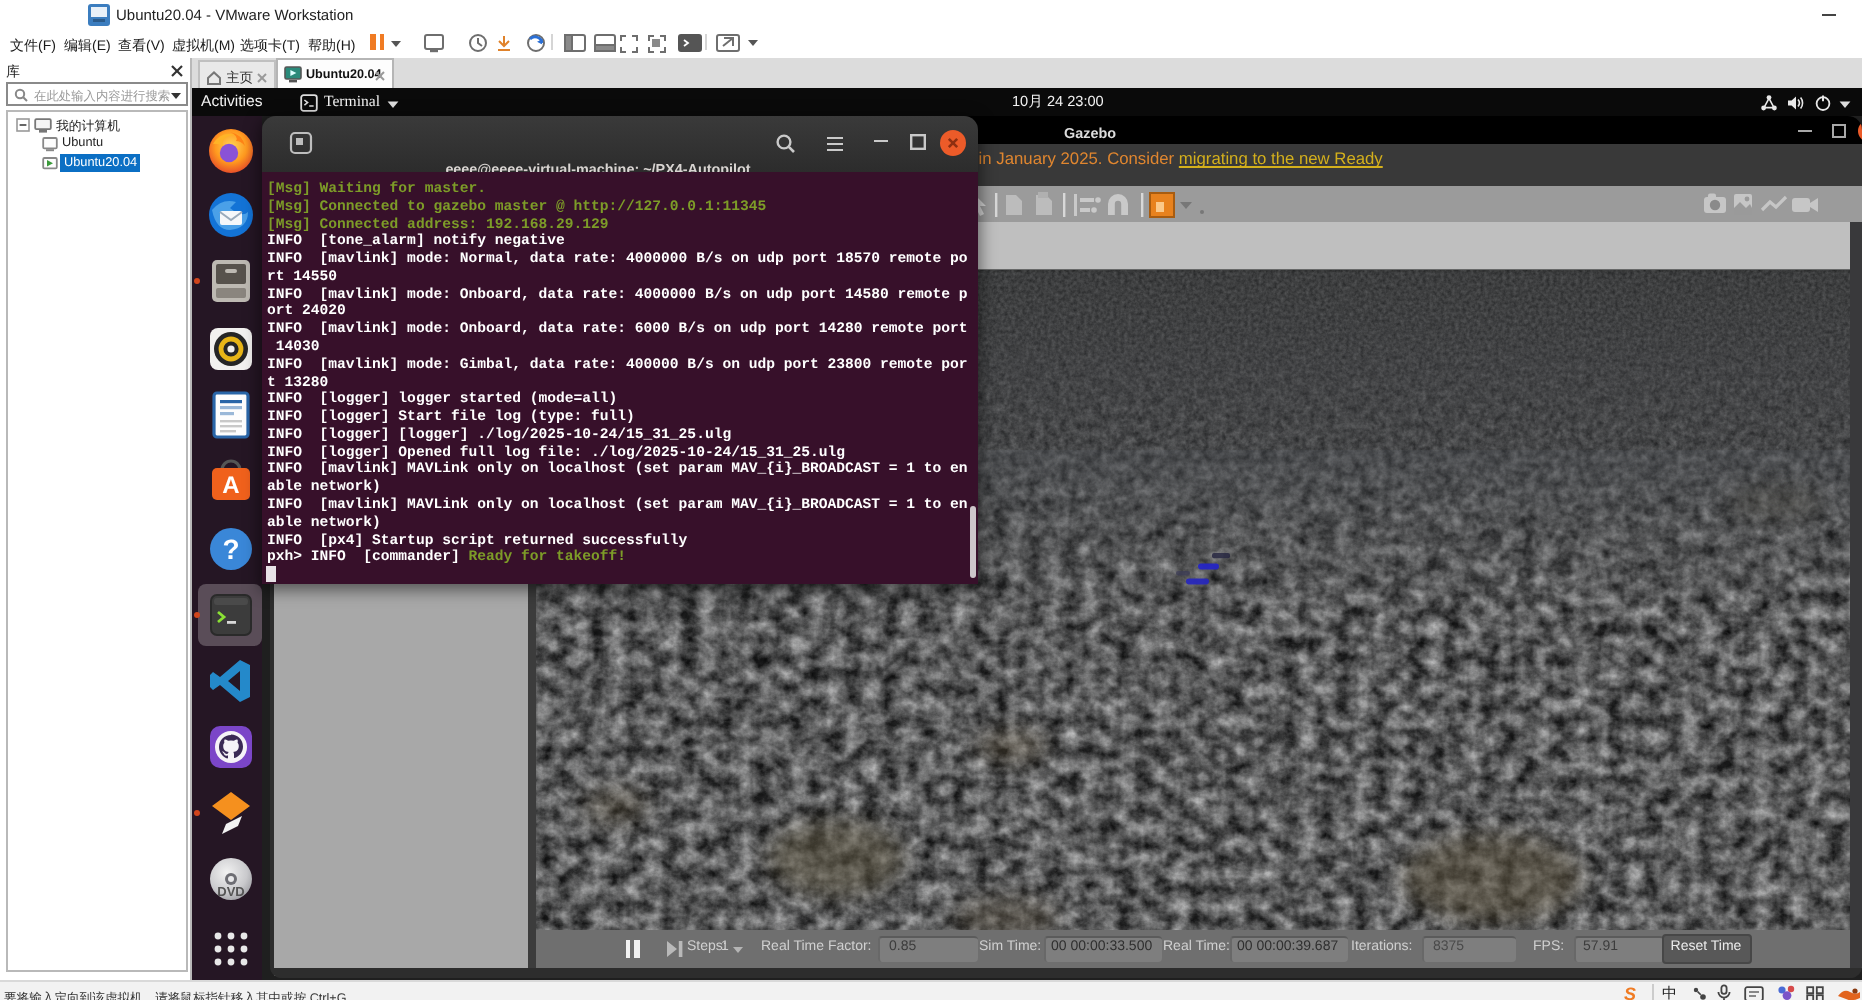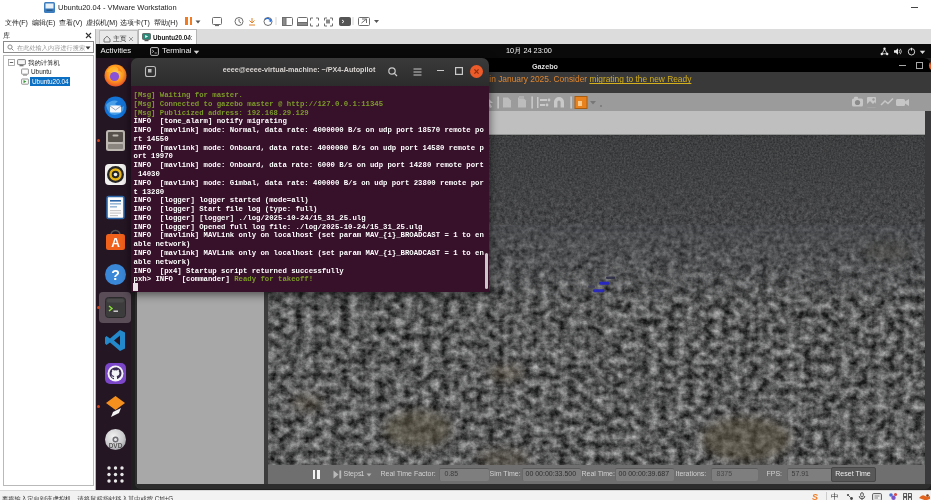--- a/index.html
+++ b/index.html
@@ -162,21 +162,21 @@
     </div>
   </div>
 
   <div class="abs" id="vmscreen">
     <div class="abs" id="ubar" style="font-size:7.8px;">
       <div class="abs" style="left:4.5px;top:2px;color:#f2f2f2;text-align:right;">Activities</div>
       <svg class="abs" style="left:54px;top:3px" width="9" height="9" viewBox="0 0 9 9">
           <rect x="0.6" y="0.6" width="7.8" height="7.8" rx="1.2" fill="none" stroke="#ddd" stroke-width="0.9"></rect>
           <path d="M2.2 3 l1.6 1.3 l-1.6 1.3 M4.6 6 h2.2" stroke="#ddd" stroke-width="0.8" fill="none"></path>
         </svg>
-      <div class="abs" style="left:66px;top:2px;color:#f2f2f2;">Terminal</div>
+      <div class="abs" style="left:66px;top:2px;color:#f2f2f2;font-family:Liberation Serif, serif;">Terminal</div>
       <svg class="abs" style="left:97px;top:6px" width="7" height="5" viewBox="0 0 7 5">
           <path d="M0.8 0.8 L3.5 4 L6.2 0.8 z" fill="#ddd"></path>
         </svg>
       <div class="abs" style="left:410px;top:2px;font-size:7.3px;color:#f2f2f2;">10月 24 23:00</div>
       <svg class="abs" style="left:784px;top:3px" width="9" height="9" viewBox="0 0 9 9">
           <path d="M4.5 2.2 L2 6.8 M4.5 2.2 L7 6.8 M2 6.8 L7 6.8" stroke="#e8e8e8" stroke-width="0.8" fill="none"></path>
           <circle cx="4.5" cy="1.8" r="1.2" fill="#e8e8e8"></circle>
           <circle cx="1.8" cy="7" r="1.2" fill="#e8e8e8"></circle>
           <circle cx="7.2" cy="7" r="1.2" fill="#e8e8e8"></circle>
         </svg>
@@ -460,21 +460,21 @@
         </g>
       </svg>
     </div>
     <div class="abs" id="term">
       <div class="abs" id="termhead">
 
         <svg class="abs" style="left:13px;top:7px" width="13" height="13" viewBox="0 0 13 13">
           <rect x="1.5" y="1.5" width="10" height="10" rx="2" fill="none" stroke="#bdbdbd" stroke-width="1.1"></rect>
           <rect x="4" y="4" width="3.5" height="3.5" fill="#bdbdbd"></rect>
         </svg>
-        <div class="abs" style="left:0;top:7px;width:336px;text-align:center;font-size:7.2px;font-weight:bold;color:#d8d4d1;">eeee@eeee-virtual-machine: ~/PX4-Autopilot</div>
+        <div class="abs" style="left:0;top:22px;width:336px;text-align:center;font-size:7.2px;font-weight:bold;color:#d8d4d1;">eeee@eeee-virtual-machine: ~/PX4-Autopilot</div>
 
         <svg class="abs" style="left:256px;top:7.5px" width="12" height="12" viewBox="0 0 12 12">
           <circle cx="5" cy="5" r="3.2" fill="none" stroke="#c9c9c9" stroke-width="1.2"></circle>
           <line x1="7.4" y1="7.4" x2="10" y2="10" stroke="#c9c9c9" stroke-width="1.3"></line>
         </svg>
 
         <svg class="abs" style="left:280px;top:7.5px" width="13" height="12" viewBox="0 0 13 12">
           <line x1="2.5" y1="3" x2="10.5" y2="3" stroke="#c9c9c9" stroke-width="1"></line>
           <line x1="2.5" y1="6" x2="10.5" y2="6" stroke="#c9c9c9" stroke-width="1"></line>
           <line x1="2.5" y1="9" x2="10.5" y2="9" stroke="#c9c9c9" stroke-width="1"></line>
@@ -486,26 +486,26 @@
         <div class="abs" style="left:339px;top:7px;width:13px;height:13px;border-radius:50%;background:#ec5b29;"></div>
         <svg class="abs" style="left:339px;top:7px" width="13" height="13" viewBox="0 0 13 13">
           <line x1="4.4" y1="4.4" x2="8.6" y2="8.6" stroke="#8e2f11" stroke-width="1.3"></line>
           <line x1="8.6" y1="4.4" x2="4.4" y2="8.6" stroke="#8e2f11" stroke-width="1.3"></line>
         </svg>
       </div>
       <div class="abs" id="termbody">
         <div class="abs" id="termtext" style="left:0;top:5.5px;width:352px;">
 <div class="tl green" style="top:0px">[Msg] Waiting for master.</div>
 <div class="tl green" style="top:8.78px">[Msg] Connected to gazebo master @ http://127.0.0.1:11345</div>
-<div class="tl green" style="top:17.56px">[Msg] Publicized address: 192.168.29.129</div>
-<div class="tl" style="top:26.34px">INFO  [tone_alarm] notify migrating</div>
+<div class="tl green" style="top:17.56px">[Msg] Connected address: 192.168.29.129</div>
+<div class="tl" style="top:26.34px">INFO  [tone_alarm] notify negative</div>
 <div class="tl" style="top:35.12px">INFO  [mavlink] mode: Normal, data rate: 4000000 B/s on udp port 18570 remote po</div>
 <div class="tl" style="top:43.9px">rt 14550</div>
 <div class="tl" style="top:52.68px">INFO  [mavlink] mode: Onboard, data rate: 4000000 B/s on udp port 14580 remote p</div>
-<div class="tl" style="top:61.46px">ort 19970</div>
+<div class="tl" style="top:61.46px">ort 24020</div>
 <div class="tl" style="top:70.24px">INFO  [mavlink] mode: Onboard, data rate: 6000 B/s on udp port 14280 remote port</div>
 <div class="tl" style="top:79.02px"> 14030</div>
 <div class="tl" style="top:87.8px">INFO  [mavlink] mode: Gimbal, data rate: 400000 B/s on udp port 23800 remote por</div>
 <div class="tl" style="top:96.58px">t 13280</div>
 <div class="tl" style="top:105.36px">INFO  [logger] logger started (mode=all)</div>
 <div class="tl" style="top:114.14px">INFO  [logger] Start file log (type: full)</div>
 <div class="tl" style="top:122.92px">INFO  [logger] [logger] ./log/2025-10-24/15_31_25.ulg</div>
 <div class="tl" style="top:131.7px">INFO  [logger] Opened full log file: ./log/2025-10-24/15_31_25.ulg</div>
 <div class="tl" style="top:140.48px">INFO  [mavlink] MAVLink only on localhost (set param MAV_{i}_BROADCAST = 1 to en</div>
 <div class="tl" style="top:149.26px">able network)</div>

